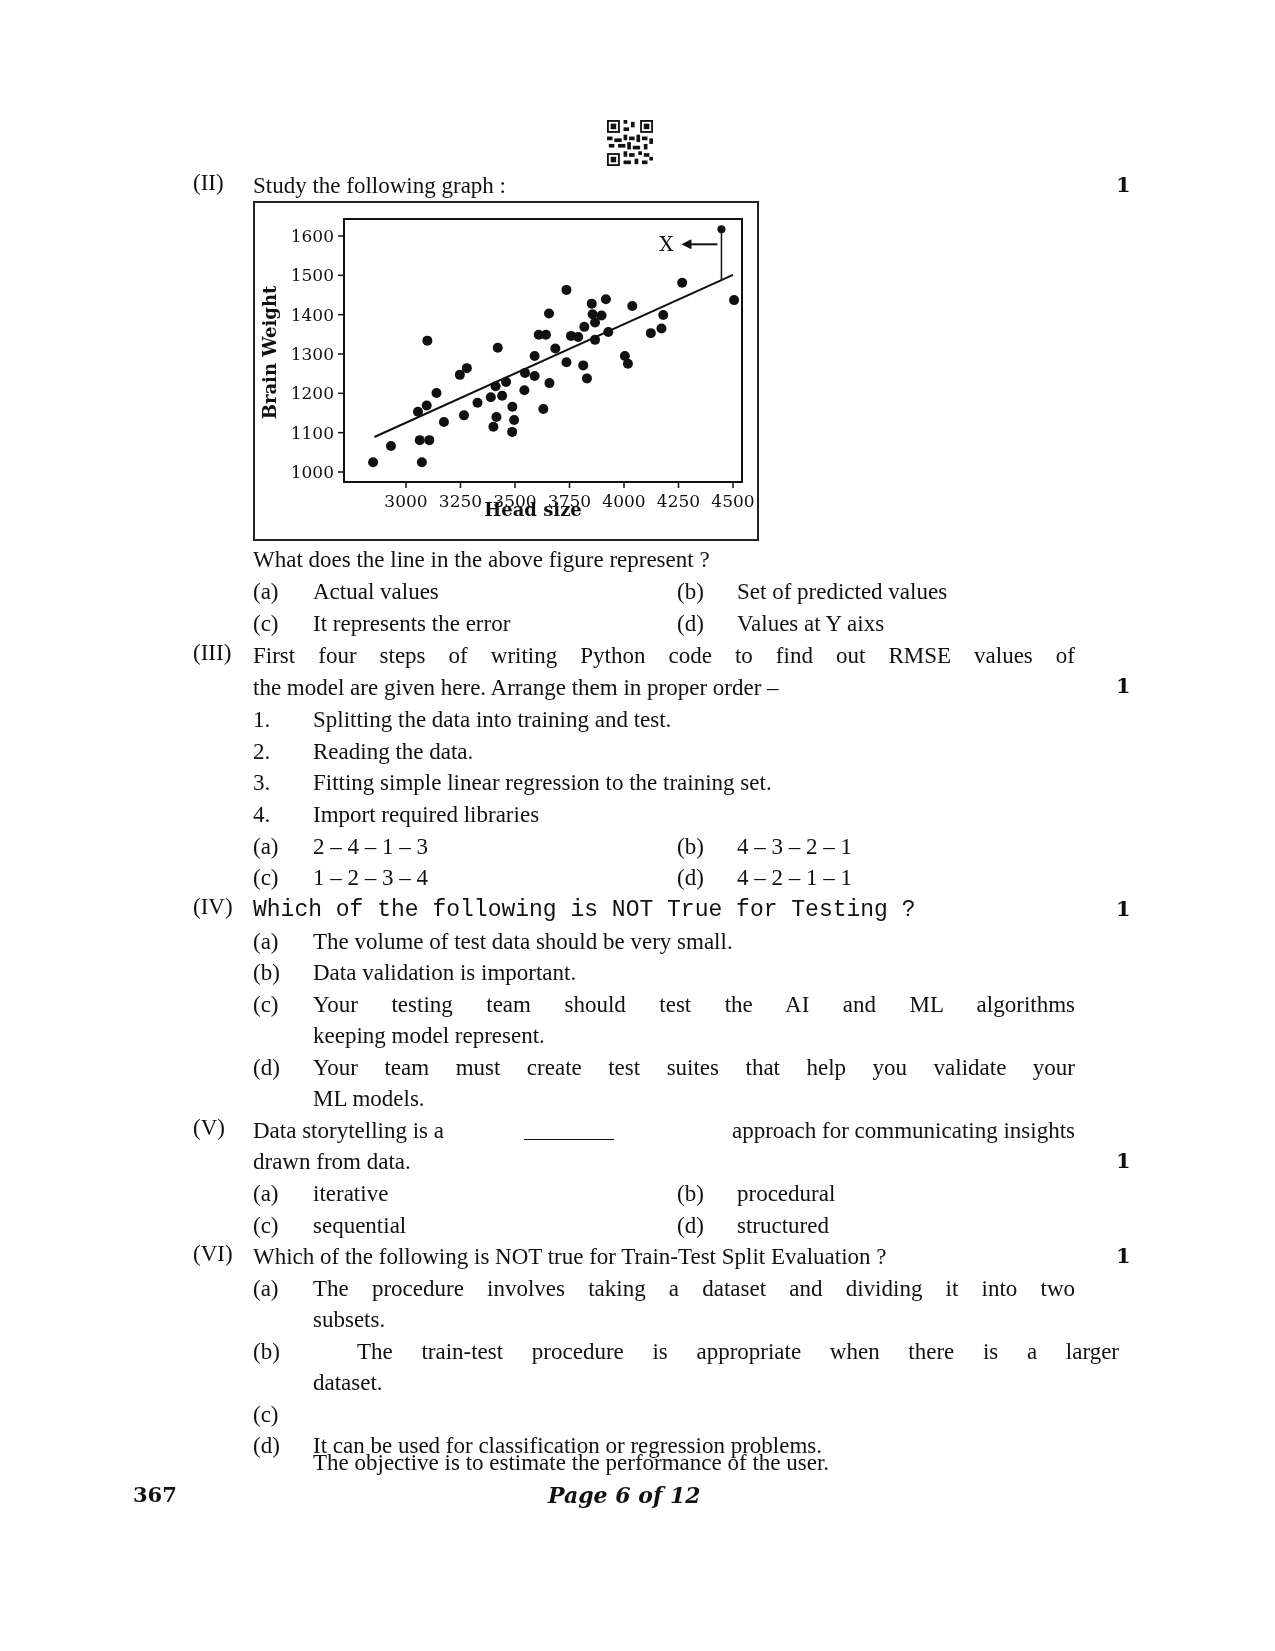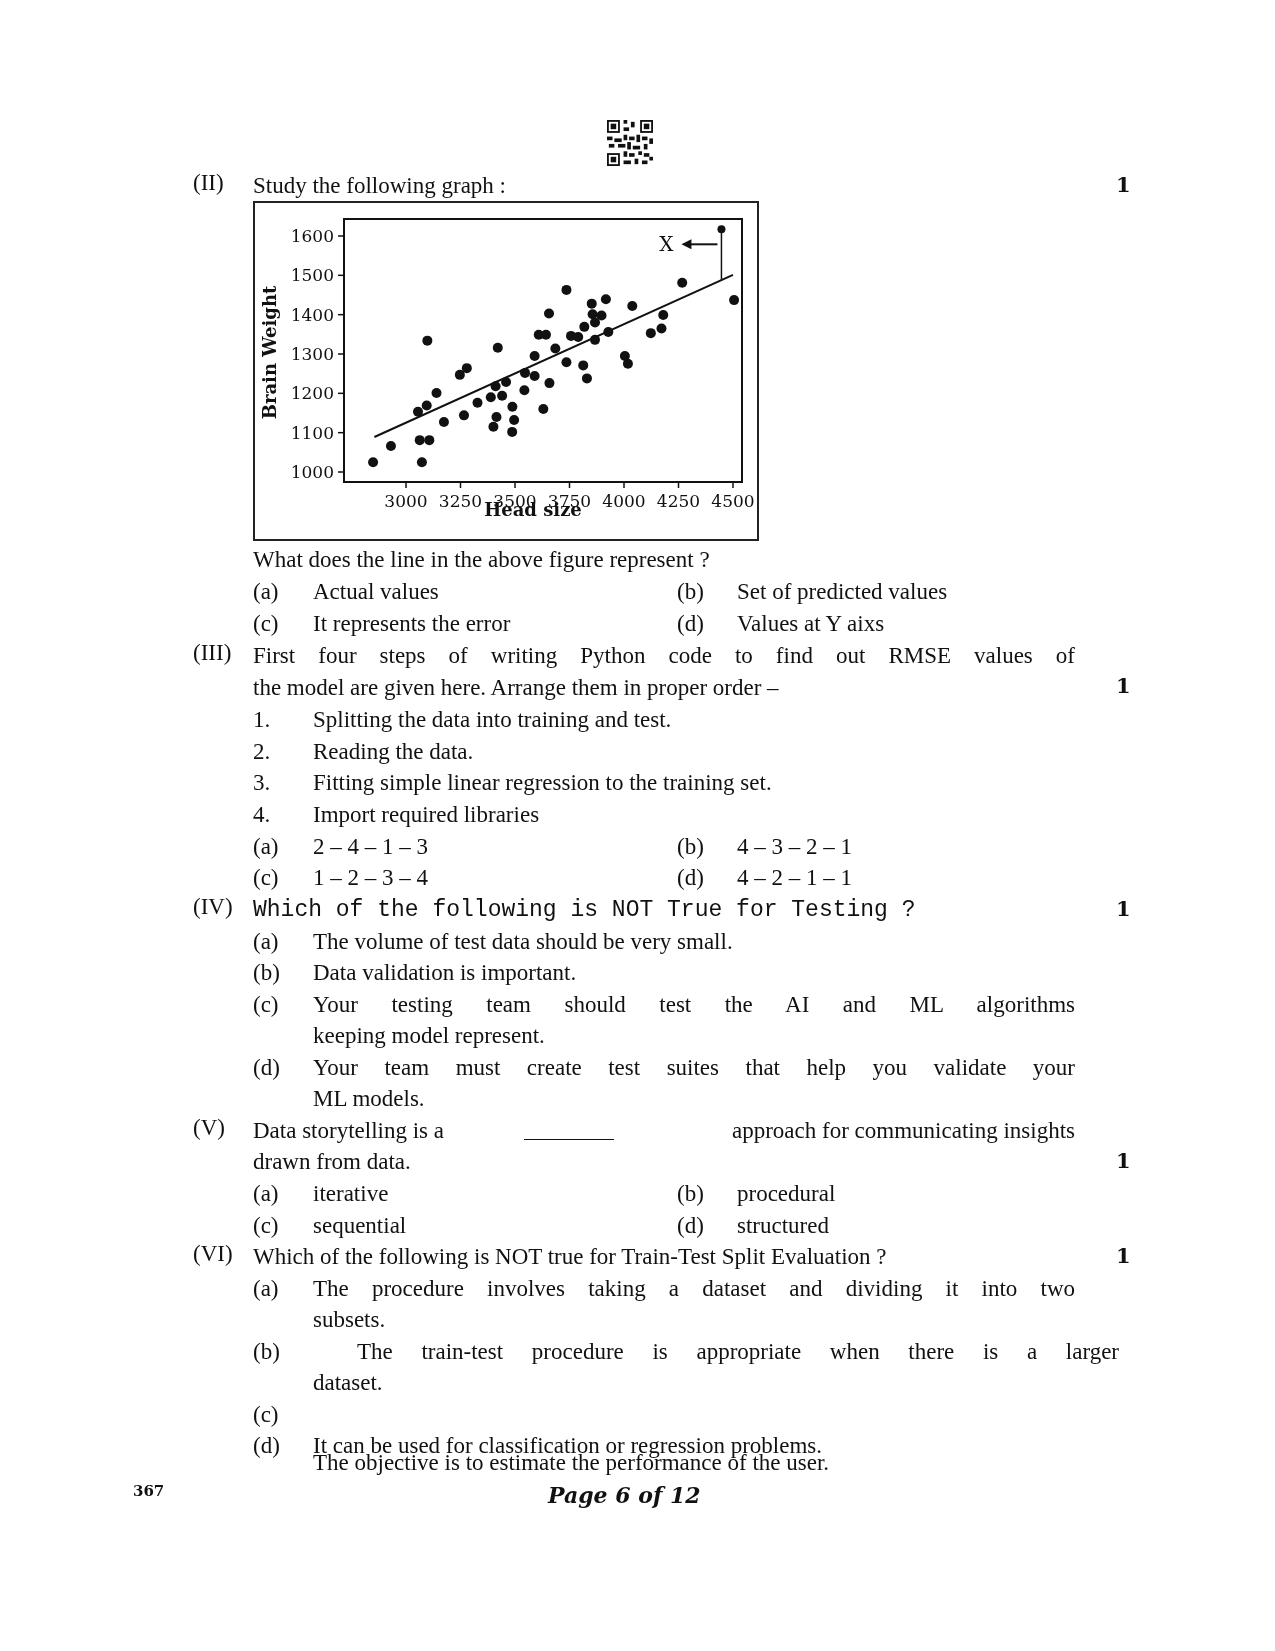--- a/index.html
+++ b/index.html
@@ -3,21 +3,21 @@
 <meta charset="utf-8">
 <style>
   html, body { margin: 0; padding: 0; background: #ffffff; }
   body { width: 1275px; height: 1651px; position: relative; overflow: hidden;
          font-family: "DejaVu Serif", "Liberation Serif", serif; color: #111; }
   .abs { position: absolute; white-space: nowrap; }
   .txt { font-family: "Liberation Serif", "DejaVu Serif", serif; font-size: 23px; line-height: 32px; }
   .qnum { font-family: "Liberation Serif", "DejaVu Serif", serif; font-size: 23px; }
   .mark { font-family: "DejaVu Serif", serif; font-weight: bold; font-size: 21px; }
   .just { white-space: normal; text-align: justify; text-align-last: justify; width: 760px; }
-  .footer-code { font-family: "DejaVu Serif", serif; font-weight: bold; font-size: 15px; }
+  .footer-code { font-family: "DejaVu Serif", serif; font-weight: bold; font-size: 21px; }
   .footer-page { font-family: "DejaVu Serif", serif; font-weight: bold; font-style: italic; font-size: 22px; }
   #qr { position: absolute; left: 607px; top: 120px; width: 46px; height: 46px; }
   #chart-box { position: absolute; left: 253px; top: 201px; width: 506px; height: 340px;
                border: 2px solid #222; box-sizing: border-box; }
   #chart-svg { position: absolute; left: 253px; top: 201px; }
 </style>
 </head>
 <body>
 
 <svg id="qr" viewBox="0 0 25 25">

